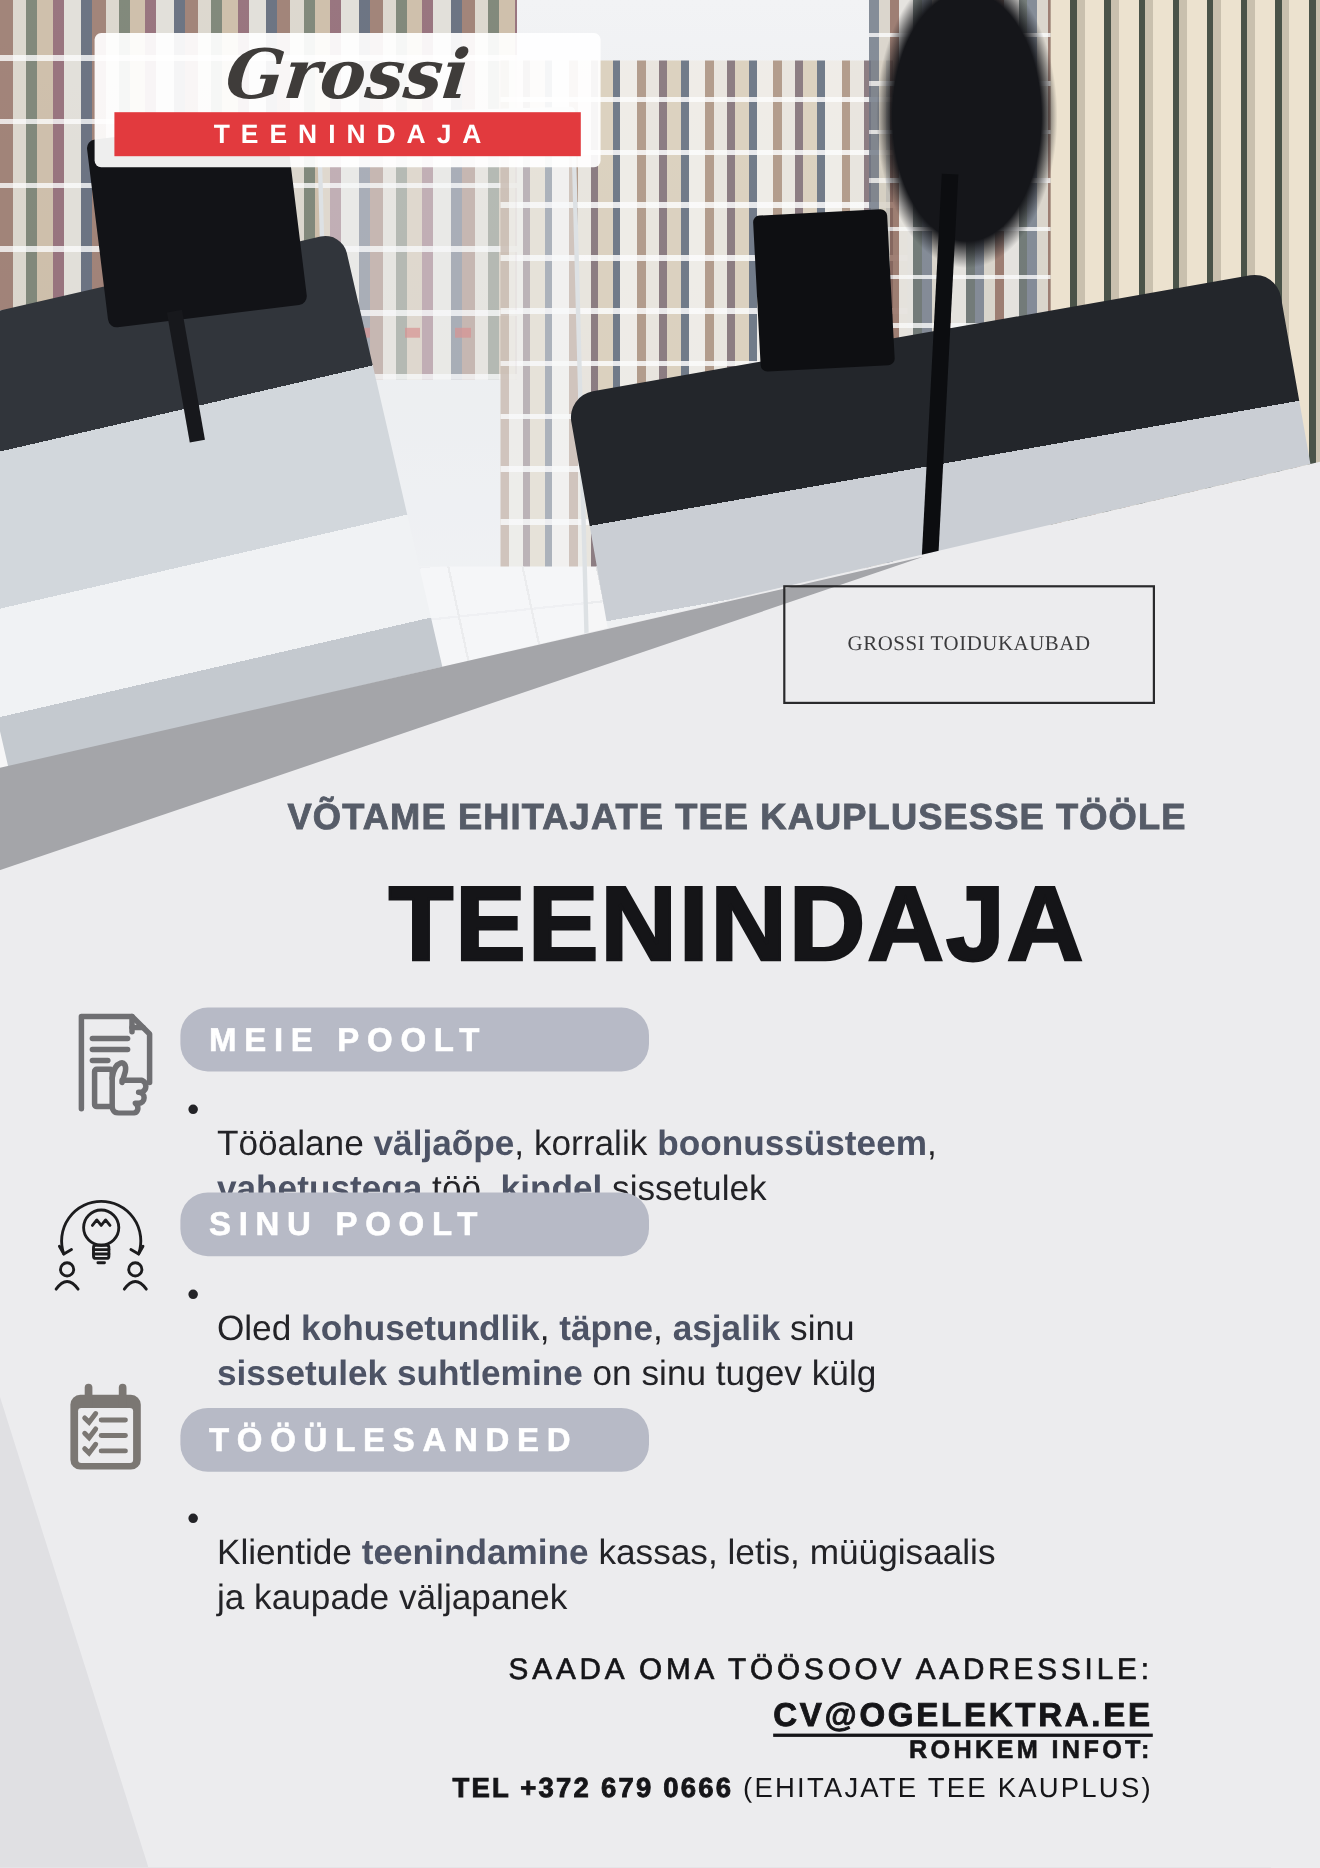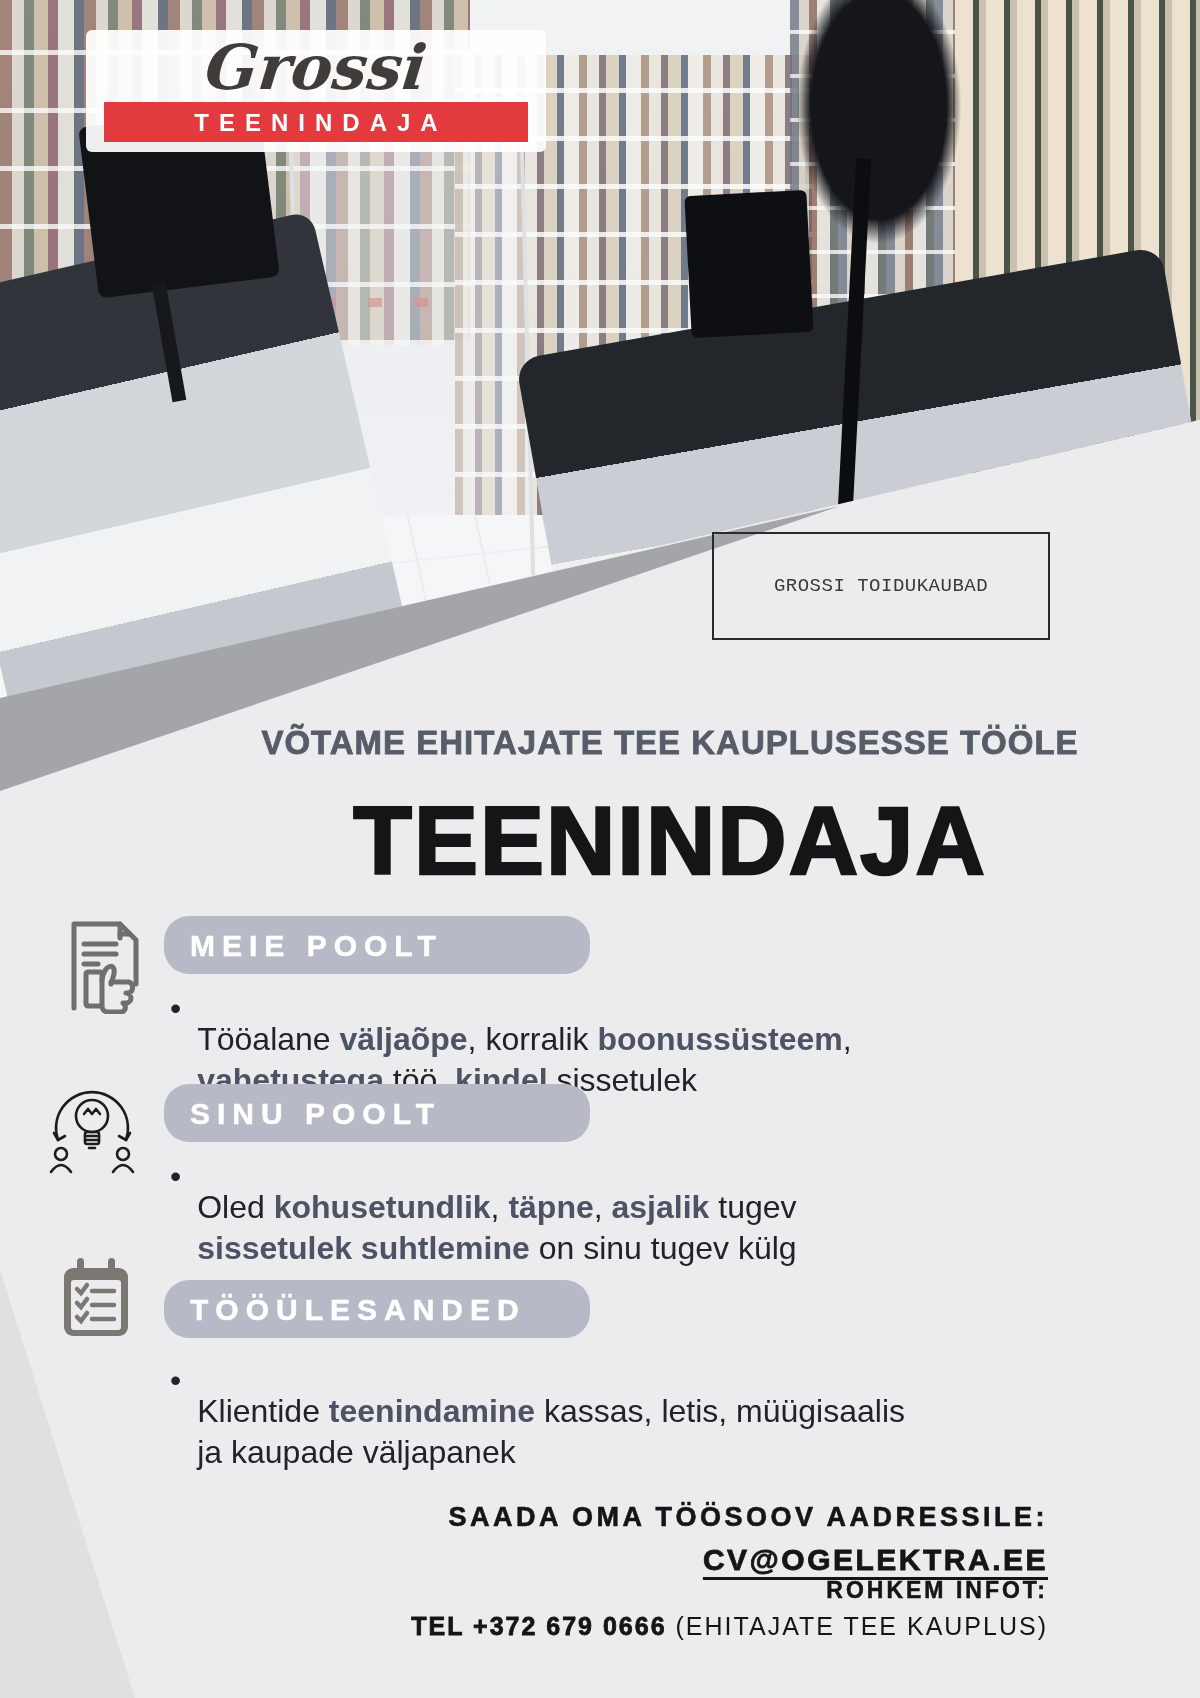--- a/index.html
+++ b/index.html
@@ -65,21 +65,21 @@
   .logo-card{top:30px;left:86px;width:460px;height:122px;background:rgba(255,255,255,.93);
     border-radius:6px;text-align:center;padding-top:6px;}
   .logo-script{font-family:"DejaVu Serif",serif;font-style:italic;font-weight:700;font-size:62px;
     line-height:64px;color:var(--logo-script);transform:skewX(-6deg);}
   .logo-banner{margin:2px auto 0;width:424px;height:40px;background:var(--brand-red);color:#fff;
     font-size:24px;font-weight:700;letter-spacing:10px;line-height:41px;text-indent:10px;}
 
   
   .loc-box{top:532px;left:712px;width:338px;height:108px;border:2px solid var(--box-border);
     display:flex;flex-direction:column;justify-content:center;text-align:center;
-    font-family:Liberation Mono, monospace;font-size:19px;letter-spacing:.5px;
+    font-family:Liberation Serif, serif;font-size:19px;letter-spacing:.5px;
     color:var(--box-text);line-height:36px;}
 
   
   .kicker{top:724px;left:200px;width:940px;text-align:center;color:var(--kicker);
     font-size:33px;font-weight:700;letter-spacing:1px;white-space:nowrap;
     -webkit-text-stroke:.8px var(--kicker);}
   .title{top:786px;left:140px;width:1060px;text-align:center;color:var(--title);
     font-size:96px;font-weight:900;letter-spacing:2px;white-space:nowrap;
     -webkit-text-stroke:2.5px var(--title);}
 
@@ -88,21 +88,21 @@
     font-size:30px;font-weight:700;letter-spacing:7px;line-height:59px;padding-left:26px;border-radius:25px;
     -webkit-text-stroke:.5px var(--band-text);}
   .bullet{left:170px;display:flex;color:var(--body-text);font-size:32px;line-height:41px;}
   .bullet .dot{margin-right:16px;font-size:32px;}
   .bullet .btext{white-space:nowrap;margin-top:31px;}
   .bullet .b{color:var(--accent-bold);font-weight:700;}
   .icon-svg{display:block}
 
   
   .footer{top:1502px;right:152px;width:720px;text-align:right;color:var(--title);}
-  .f-line1{font-size:27px;font-weight:700;letter-spacing:3.5px;-webkit-text-stroke:.6px var(--title);}
+  .f-line1{font-size:27px;font-weight:400;letter-spacing:3.5px;-webkit-text-stroke:.6px var(--title);}
   .f-email{display:inline-block;margin-top:10px;font-size:30px;font-weight:700;letter-spacing:2.5px;
     -webkit-text-stroke:.8px var(--title);text-decoration:underline;
     text-decoration-thickness:3px;text-underline-offset:7px;}
   .f-line3{font-size:23px;font-weight:700;letter-spacing:3px;-webkit-text-stroke:.5px var(--title);}
   .f-line4{margin-top:8px;font-size:25px;letter-spacing:2px;white-space:nowrap;}
   .f-line4 .b{font-weight:700;-webkit-text-stroke:.8px var(--title);}
 </style>
 </head>
 <body>
 
@@ -171,21 +171,21 @@
       <path d="M41 58 h14 M41 62 h14 M45 70 h6"></path>
       <circle cx="17" cy="76" r="6"></circle>
       <path d="M7 94 q10 -14 20 0"></path>
       <circle cx="79" cy="76" r="6"></circle>
       <path d="M69 94 q10 -14 20 0"></path>
     </g>
   </svg>
   <div class="abs band" style="top:1084px">SINU POOLT</div>
   <div class="abs bullet" style="top:1156px">
     <span class="dot">•</span>
-    <div class="btext"><span>Oled </span><span class="b">kohusetundlik</span><span>, </span><span class="b">täpne</span><span>, </span><span class="b">asjalik</span><span> tugev</span><br><span class="b">sissetulek suhtlemine</span><span> on sinu tugev külg</span></div>
+    <div class="btext"><span>Oled </span><span class="b">kohusetundlik</span><span>, </span><span class="b">täpne</span><span>, </span><span class="b">asjalik</span><span> sinu</span><br><span class="b">sissetulek suhtlemine</span><span> on sinu tugev külg</span></div>
   </div>
 
   <svg class="abs icon-svg" style="left:58px;top:1256px" width="78" height="84" viewBox="0 0 78 84">
     <rect x="6" y="12" width="64" height="68" rx="9" fill="#7b7773"></rect>
     <rect x="13" y="24" width="50" height="50" rx="3" fill="#ececee"></rect>
     <rect x="19" y="2" width="7" height="22" rx="3.5" fill="#7b7773"></rect>
     <rect x="50" y="2" width="7" height="22" rx="3.5" fill="#7b7773"></rect>
     <g fill="none" stroke="#7b7773" stroke-width="4.5" stroke-linecap="round">
       <path d="M19 33 l4 4 6 -8"></path>
         <path d="M34 35 h22"></path>

